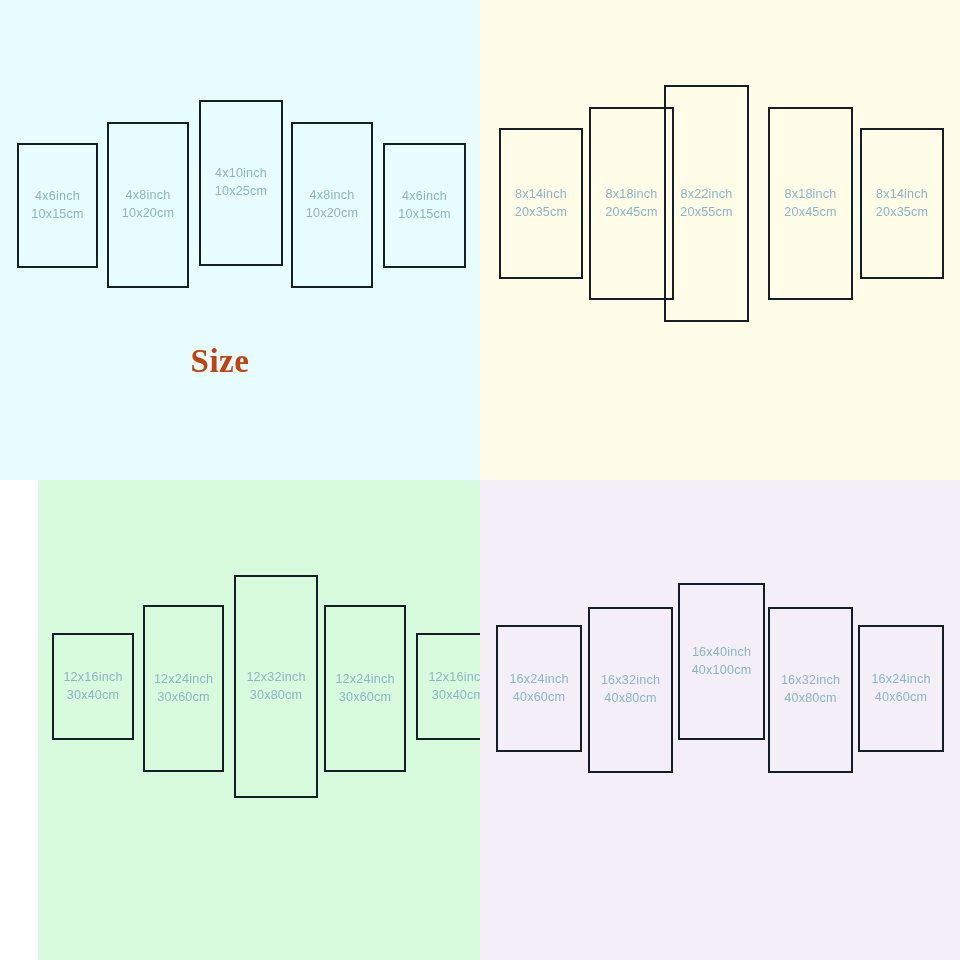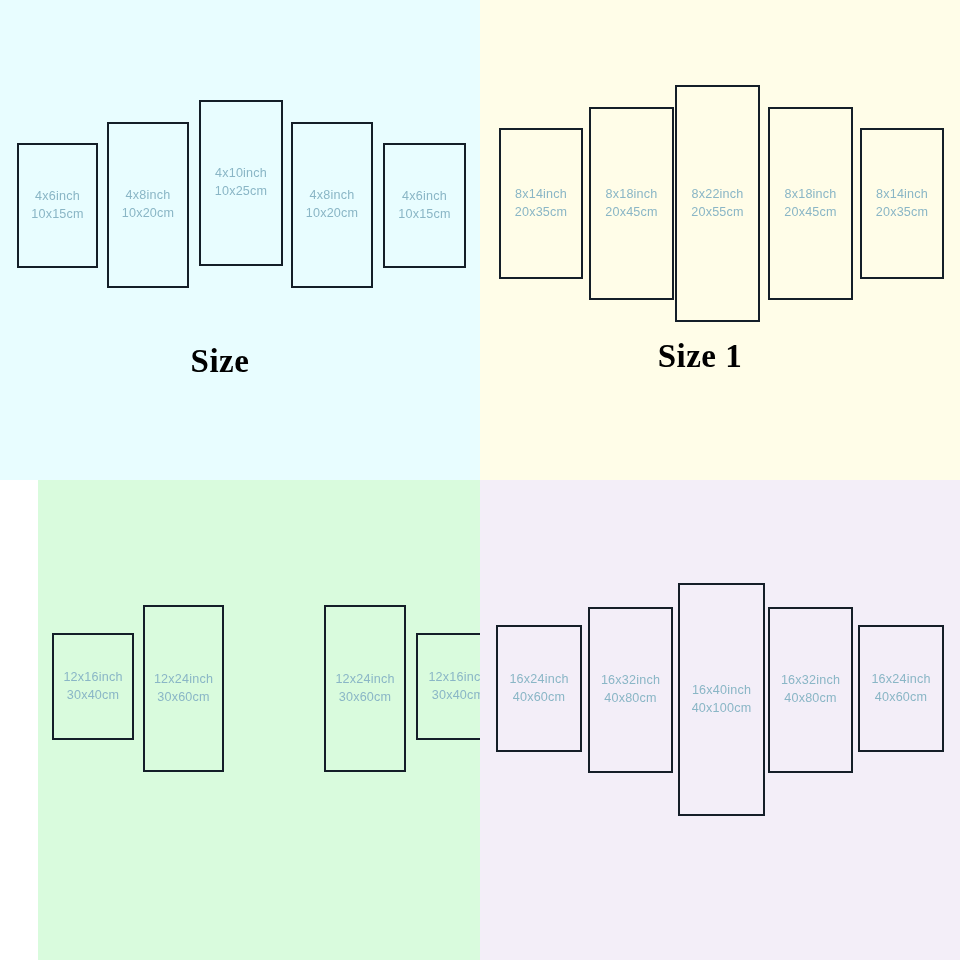--- a/index.html
+++ b/index.html
@@ -54,21 +54,21 @@
     user-select: none;
   }
   .panel-label .l2 {
     display: block;
   }
   .group-title {
     position: absolute;
     left: 0;
     width: 440px;
     text-align: center;
-    color: #000000;
+    color: #c2410c;
     font-family: "Liberation Serif", serif;
     font-weight: bold;
     font-size: 33px;
     letter-spacing: 0.5px;
     user-select: none;
   }
 </style>
 </head>
 <body>
 
@@ -94,57 +94,59 @@
       </div>
     </div>
     <div class="quadrant" style="background: rgb(255, 253, 232);">
       <div class="panel-group">
         <div class="panel" style="left: 19px; top: 128px; width: 84px; height: 151px;">
           <div class="panel-label"><span>8x14inch</span><span class="l2">20x35cm</span></div>
         </div>
         <div class="panel" style="left: 109px; top: 107px; width: 85px; height: 193px;">
           <div class="panel-label"><span>8x18inch</span><span class="l2">20x45cm</span></div>
         </div>
-        <div class="panel" style="left: 195px; top: 85px; width: 85px; height: 237px;">
+        <div class="panel" style="left: 184px; top: 85px; width: 85px; height: 237px;">
           <div class="panel-label"><span>8x22inch</span><span class="l2">20x55cm</span></div>
         </div>
         <div class="panel" style="left: 288px; top: 107px; width: 85px; height: 193px;">
           <div class="panel-label"><span>8x18inch</span><span class="l2">20x45cm</span></div>
         </div>
         <div class="panel" style="left: 380px; top: 128px; width: 84px; height: 151px;">
           <div class="panel-label"><span>8x14inch</span><span class="l2">20x35cm</span></div>
         </div>
-        <div class="group-title" style="top: 338px;">Size 1</div>
       </div>
     </div>
     <div class="quadrant" style="background: rgb(217, 251, 221); margin-left: 38px;">
       <div class="panel-group">
         <div class="panel" style="left: 14px; top: 153px; width: 82px; height: 107px;">
           <div class="panel-label"><span>12x16inch</span><span class="l2">30x40cm</span></div>
         </div>
         <div class="panel" style="left: 105px; top: 125px; width: 81px; height: 167px;">
           <div class="panel-label"><span>12x24inch</span><span class="l2">30x60cm</span></div>
+        </div>
+        <div class="panel" style="left: 196px; top: 95px; width: 84px; height: 223px;">
+          <div class="panel-label"><span>12x32inch</span><span class="l2">30x80cm</span></div>
         </div>
         <div class="panel" style="left: 286px; top: 125px; width: 82px; height: 167px;">
           <div class="panel-label"><span>12x24inch</span><span class="l2">30x60cm</span></div>
         </div>
         <div class="panel" style="left: 378px; top: 153px; width: 84px; height: 107px;">
           <div class="panel-label"><span>12x16inch</span><span class="l2">30x40cm</span></div>
         </div>
       </div>
     </div>
     <div class="quadrant" style="background: rgb(243, 238, 248);">
       <div class="panel-group">
         <div class="panel" style="left: 16px; top: 145px; width: 86px; height: 127px;">
           <div class="panel-label"><span>16x24inch</span><span class="l2">40x60cm</span></div>
         </div>
         <div class="panel" style="left: 108px; top: 127px; width: 85px; height: 166px;">
           <div class="panel-label"><span>16x32inch</span><span class="l2">40x80cm</span></div>
         </div>
-        <div class="panel" style="left: 198px; top: 103px; width: 87px; height: 233px;">
+        <div class="panel" style="left: 198px; top: 103px; width: 87px; height: 157px;">
           <div class="panel-label"><span>16x40inch</span><span class="l2">40x100cm</span></div>
         </div>
         <div class="panel" style="left: 288px; top: 127px; width: 85px; height: 166px;">
           <div class="panel-label"><span>16x32inch</span><span class="l2">40x80cm</span></div>
         </div>
         <div class="panel" style="left: 378px; top: 145px; width: 86px; height: 127px;">
           <div class="panel-label"><span>16x24inch</span><span class="l2">40x60cm</span></div>
         </div>
       </div>
     </div>

